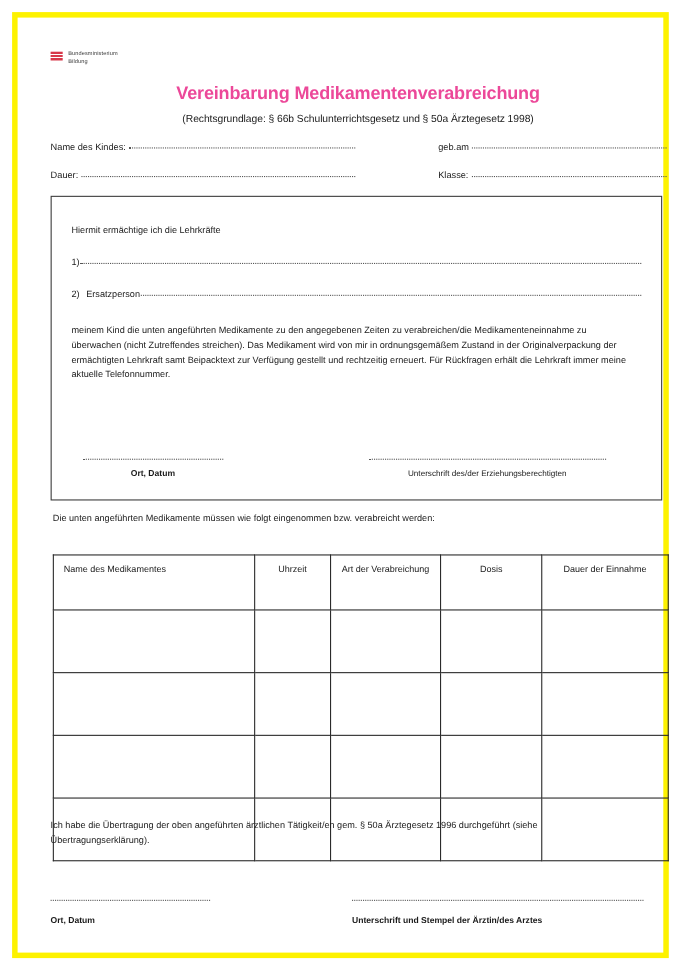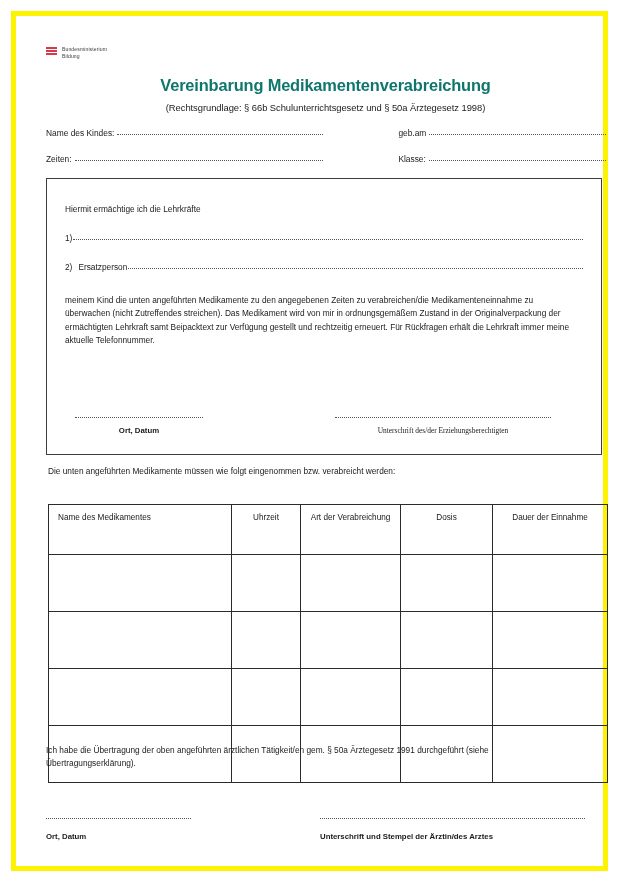--- a/index.html
+++ b/index.html
@@ -76,21 +76,21 @@
   
   .title {
     position: absolute;
     left: 0;
     top: 44px;
     width: 587px;
     text-align: center;
     font-size: 16.4px;
     font-weight: bold;
     letter-spacing: -0.15px;
-    color: #0f766e;
+    color: #ec4899;
   }
   .subtitle {
     position: absolute;
     left: 0;
     top: 70px;
     width: 587px;
     text-align: center;
     font-size: 9.4px;
     color: #1a1a1a;
     letter-spacing: -0.05px;
@@ -180,21 +180,21 @@
   }
   .sign-rule {
     border-top: 1.1px dotted #555555;
     height: 1px;
     margin-bottom: 7px;
   }
   .sign-cap { white-space: nowrap; }
 
   .auth-sign-left  { left: 28px;  width: 128px; }
   .auth-sign-left .sign-cap { text-align: center; font-weight: bold; font-size: 7.8px; }
-  .auth-sign-right { left: 288px; width: 216px; font-family: Liberation Serif, serif; }
+  .auth-sign-right { left: 288px; width: 216px; }
   .auth-sign-right .sign-cap { text-align: center; font-size: 7.4px; }
 
   
   .table-intro {
     position: absolute;
     left: 16px;
     top: 434px;
     font-size: 8.3px;
   }
 
@@ -280,21 +280,21 @@
             <span class="fld-label">Name des Kindes:</span>
             <span class="dots"></span>
           </div>
           <div class="fld col-right">
             <span class="fld-label">geb.am</span>
             <span class="dots"></span>
           </div>
         </div>
         <div class="ident-row">
           <div class="fld col-left">
-            <span class="fld-label">Zeiten:</span>
+            <span class="fld-label">Dauer:</span>
             <span class="dots"></span>
           </div>
           <div class="fld col-right">
             <span class="fld-label">Klasse:</span>
             <span class="dots"></span>
           </div>
         </div>
       </div>
 
       <div class="auth-box">
@@ -372,21 +372,21 @@
           <tr>
             <td></td>
             <td></td>
             <td></td>
             <td></td>
             <td></td>
           </tr>
         </tbody>
       </table>
 
-      <div class="doc-para">Ich habe die Übertragung der oben angeführten ärztlichen Tätigkeit/en gem. § 50a Ärztegesetz 1991 durchgeführt (siehe Übertragungserklärung).</div>
+      <div class="doc-para">Ich habe die Übertragung der oben angeführten ärztlichen Tätigkeit/en gem. § 50a Ärztegesetz 1996 durchgeführt (siehe Übertragungserklärung).</div>
 
       <div class="foot-signs">
         <div class="foot-sign foot-left">
           <div class="foot-rule"></div>
           <div class="foot-cap">Ort, Datum</div>
         </div>
         <div class="foot-sign foot-right">
           <div class="foot-rule"></div>
           <div class="foot-cap">Unterschrift und Stempel der Ärztin/des Arztes</div>
         </div>

